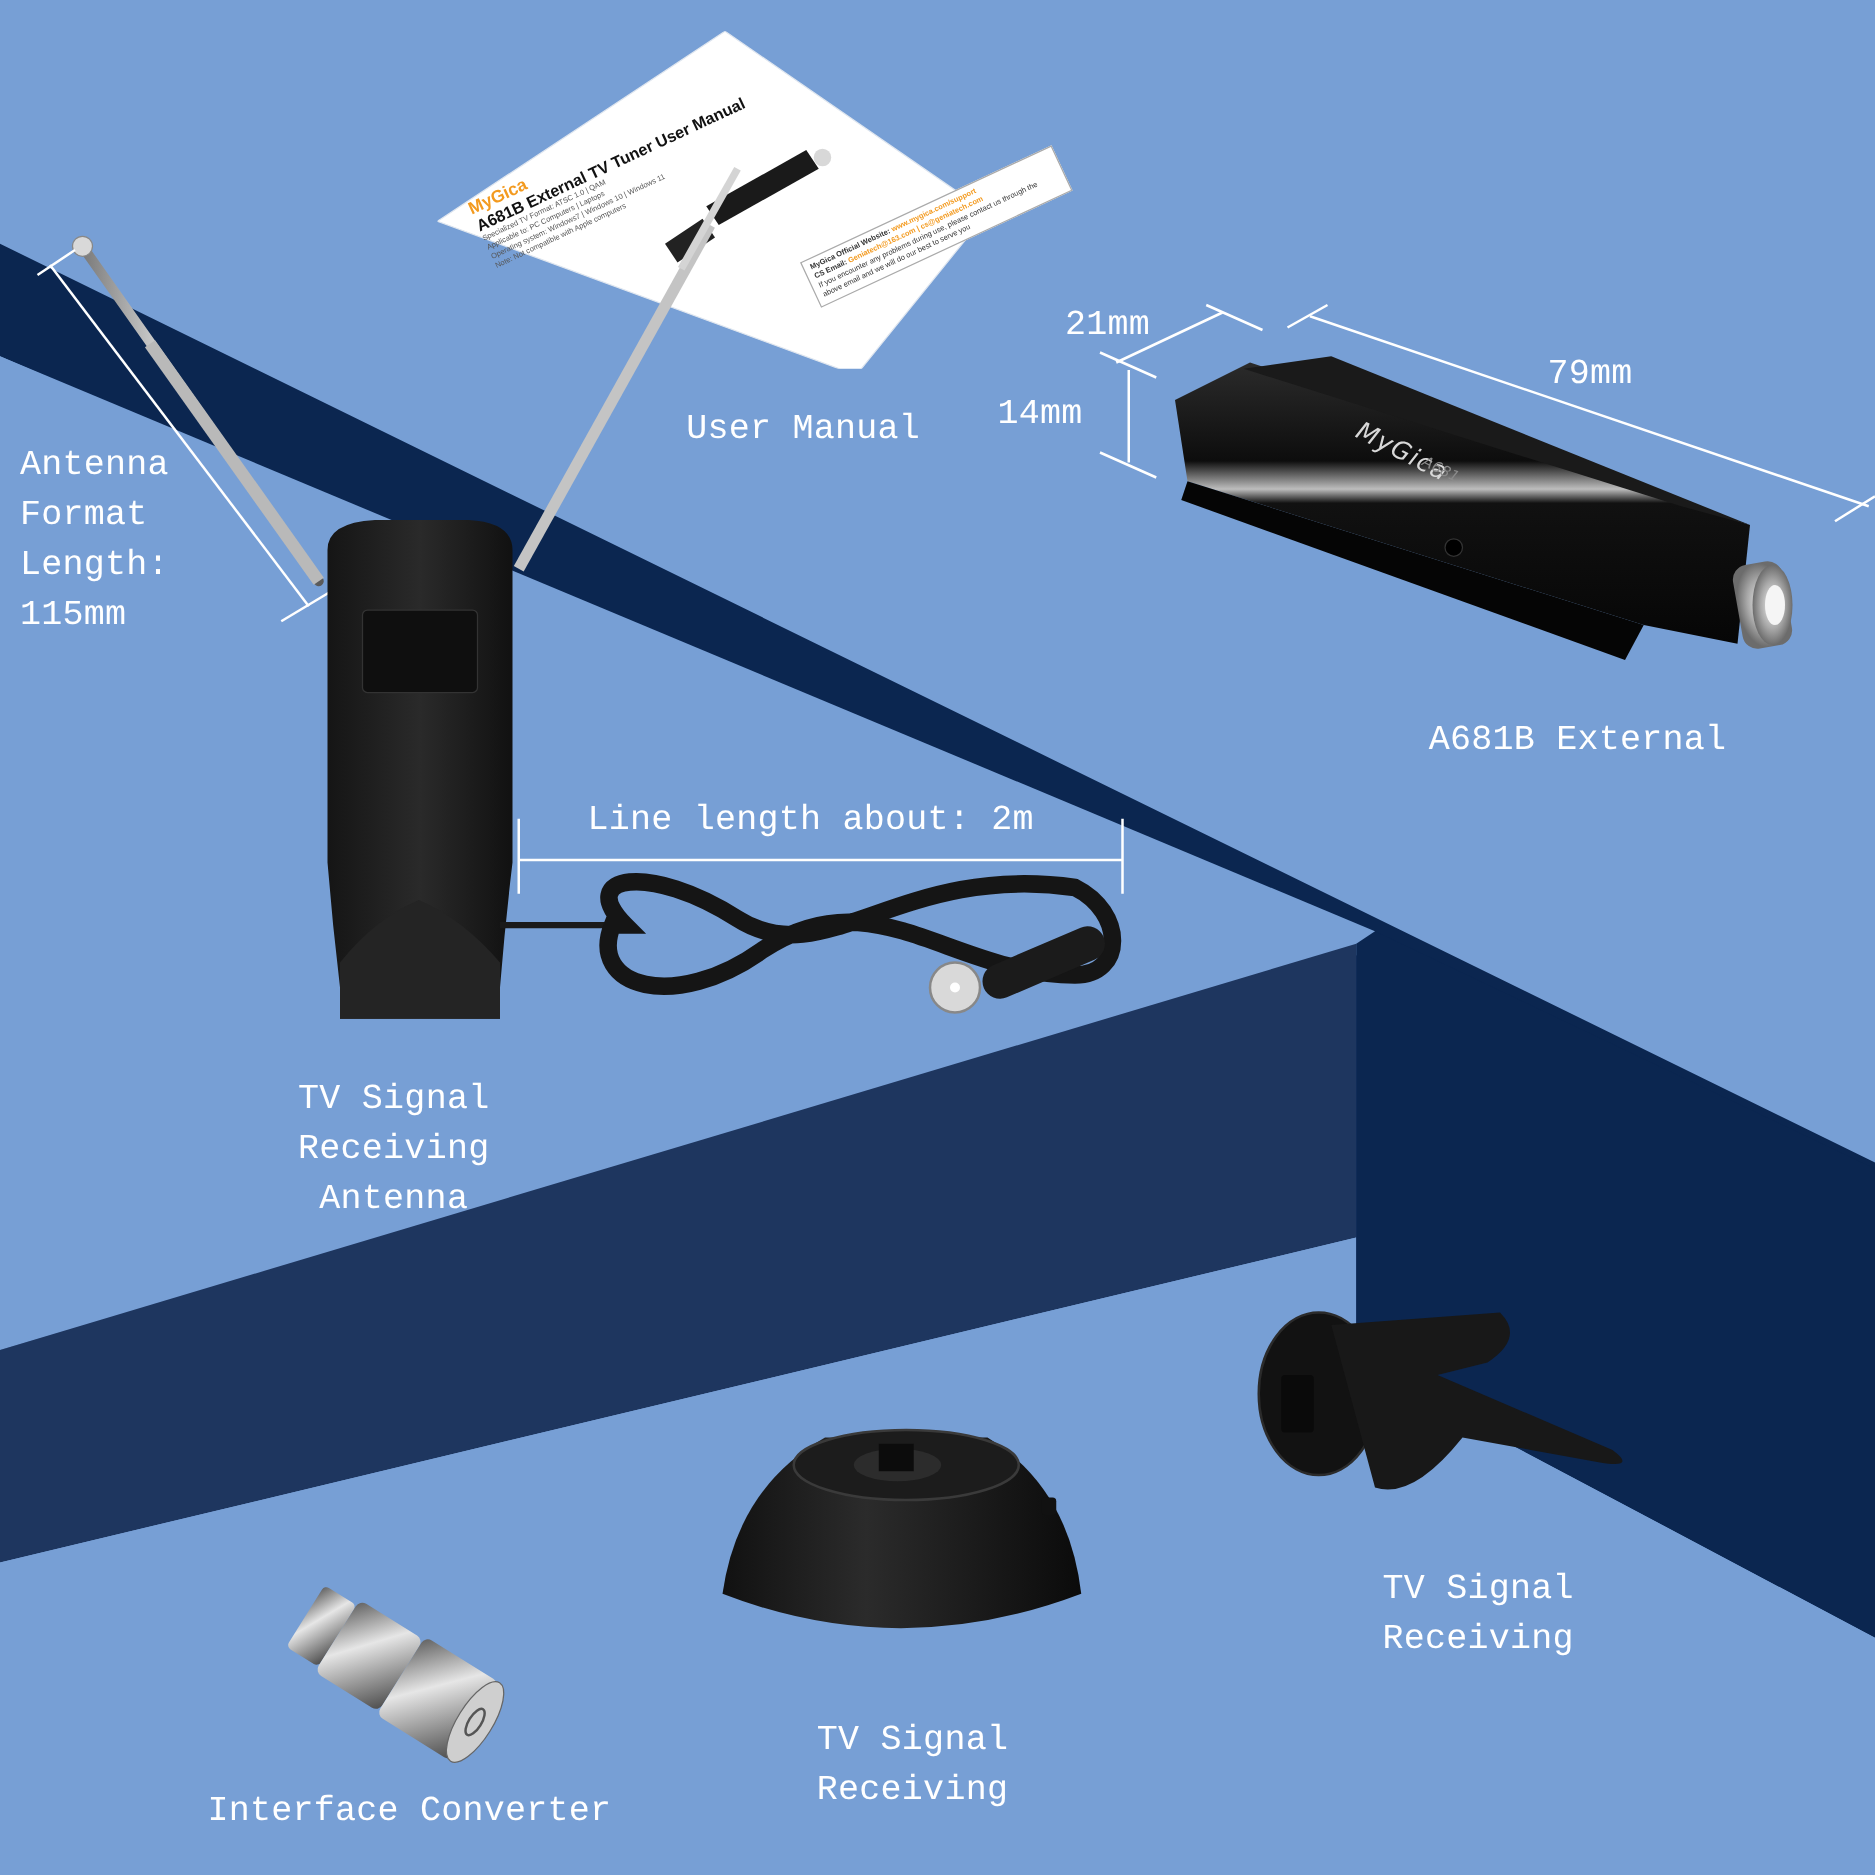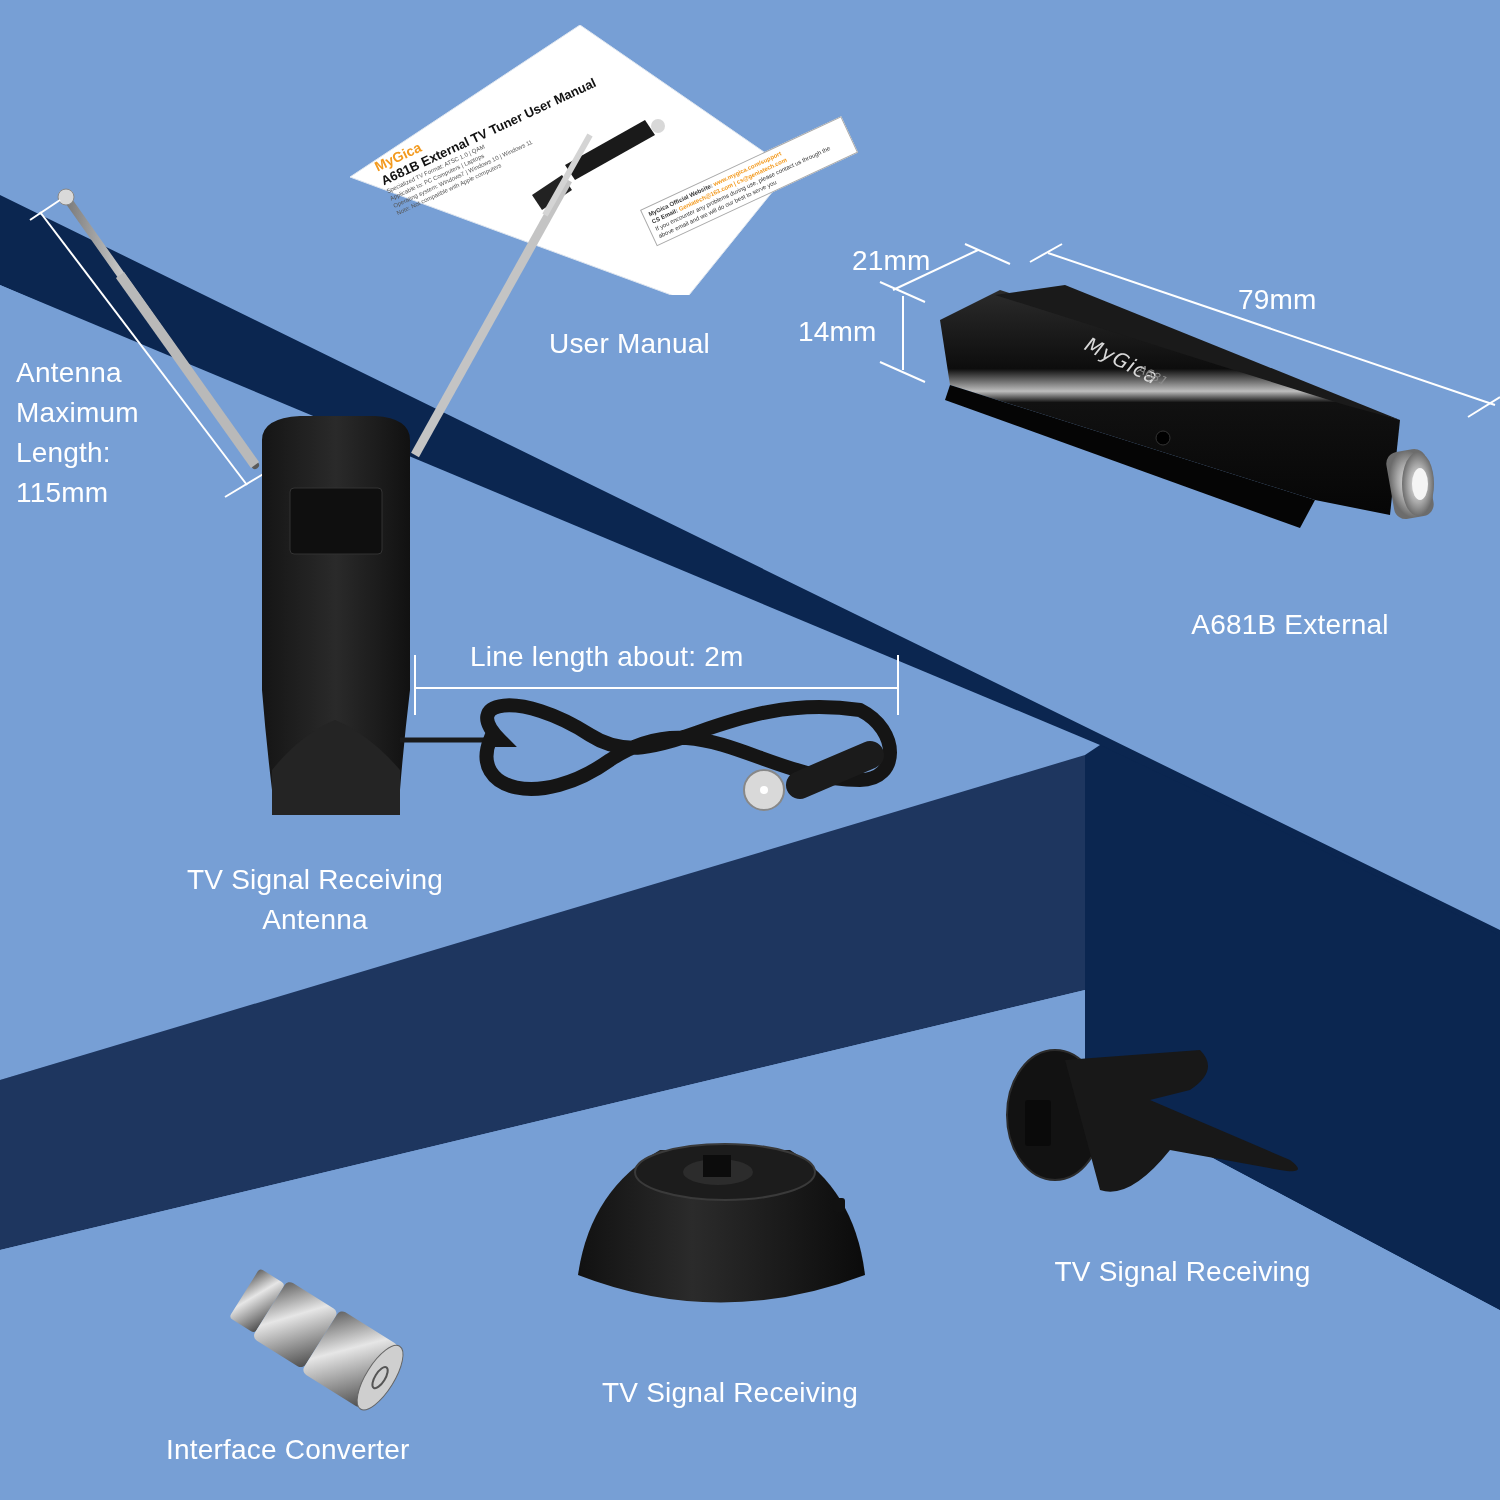--- a/index.html
+++ b/index.html
@@ -1,18 +1,18 @@
 <!DOCTYPE html>
 <html><head>
 <meta charset="utf-8">
 <style>
   html,body{margin:0;padding:0;}
   body{width:1500px;height:1500px;position:relative;overflow:hidden;background:#779fd5;font-family:"Liberation Sans","DejaVu Sans",sans-serif;}
   .bg{position:absolute;left:0;top:0;width:1500px;height:1500px;}
-  .label{position:absolute;color:#ffffff;font-family:Liberation Sans, sans-serif;font-size:28px;line-height:40px;letter-spacing:0.2px;}
+  .label{position:absolute;color:#ffffff;font-family:Liberation Mono, monospace;font-size:28px;line-height:40px;letter-spacing:0.2px;}
   .center{text-align:center;}
   .product{position:absolute;}
   
   .manual{position:absolute;left:350px;top:25px;width:440px;height:270px;}
   .manual-sheet{position:absolute;left:0;top:0;width:100%;height:100%;}
   .manual-text{position:absolute;left:372px;top:160px;transform:rotate(-25deg);transform-origin:left top;font-family:"Liberation Sans",sans-serif;}
   .manual-brand{color:#f39a1f;font-size:14px;font-weight:bold;}
   .manual-title{color:#111;font-size:13px;font-weight:bold;}
   .manual-line{color:#555;font-size:6px;line-height:8px;}
   .manual-box{position:absolute;left:640px;top:210px;transform:rotate(-25deg);transform-origin:left top;border:1px solid #aaa;padding:3px 5px;font-size:6px;line-height:8px;color:#333;background:#fff;}
@@ -96,21 +96,21 @@
   <path d="M800,785 L870,755" stroke="#1b1b1b" stroke-width="28" stroke-linecap="round"></path>
   <circle cx="764" cy="790" r="20" fill="#d9d9d9" stroke="#888" stroke-width="2"></circle>
   <circle cx="764" cy="790" r="4" fill="#fff"></circle>
 
   <line x1="415" y1="688" x2="898" y2="688" stroke="#fff" stroke-width="2"></line>
   <line x1="415" y1="655" x2="415" y2="715" stroke="#fff" stroke-width="2"></line>
   <line x1="898" y1="655" x2="898" y2="715" stroke="#fff" stroke-width="2"></line>
 </svg>
 <div class="label" style="left:16px;top:353px;">
   <div>Antenna</div>
-  <div>Maximum</div>
+  <div>Format</div>
   <div>Length:</div>
   <div>115mm</div>
 </div>
 <div class="label" style="left:470px;top:637px;">Line length about: 2m</div>
 <div class="label center" style="left:160px;top:860px;width:310px;">
   <div>TV Signal Receiving</div>
   <div>Antenna</div>
 </div>
 
 <svg class="product" style="left:0;top:0;" width="1500" height="1500" viewBox="0 0 1500 1500" xmlns="http://www.w3.org/2000/svg">
@@ -143,21 +143,21 @@
   <line x1="880" y1="362" x2="925" y2="382" stroke="#fff" stroke-width="2"></line>
   <line x1="1048" y1="253" x2="1495" y2="405" stroke="#fff" stroke-width="2"></line>
   <line x1="1030" y1="262" x2="1062" y2="244" stroke="#fff" stroke-width="2"></line>
   <line x1="1468" y1="417" x2="1500" y2="397" stroke="#fff" stroke-width="2"></line>
 </svg>
 <div class="tuner-brand">MyGica</div>
 <div class="tuner-model">A681</div>
 <div class="label" style="left:852px;top:241px;">21mm</div>
 <div class="label" style="left:798px;top:312px;">14mm</div>
 <div class="label" style="left:1238px;top:280px;">79mm</div>
-<div class="label center" style="left:1140px;top:573px;width:300px;margin-top:32px;">
+<div class="label center" style="left:1112px;top:573px;width:300px;">
   <div>A681B External</div>
 </div>
 
 <svg class="product" style="left:0;top:0;" width="1500" height="1500" viewBox="0 0 1500 1500" xmlns="http://www.w3.org/2000/svg">
   <defs>
     <linearGradient id="metal" x1="0" y1="0" x2="1" y2="1">
       <stop offset="0" stop-color="#5e5e5e"></stop>
         <stop offset="0.4" stop-color="#e6e6e6"></stop>
         <stop offset="1" stop-color="#4a4a4a"></stop>
     </linearGradient>

